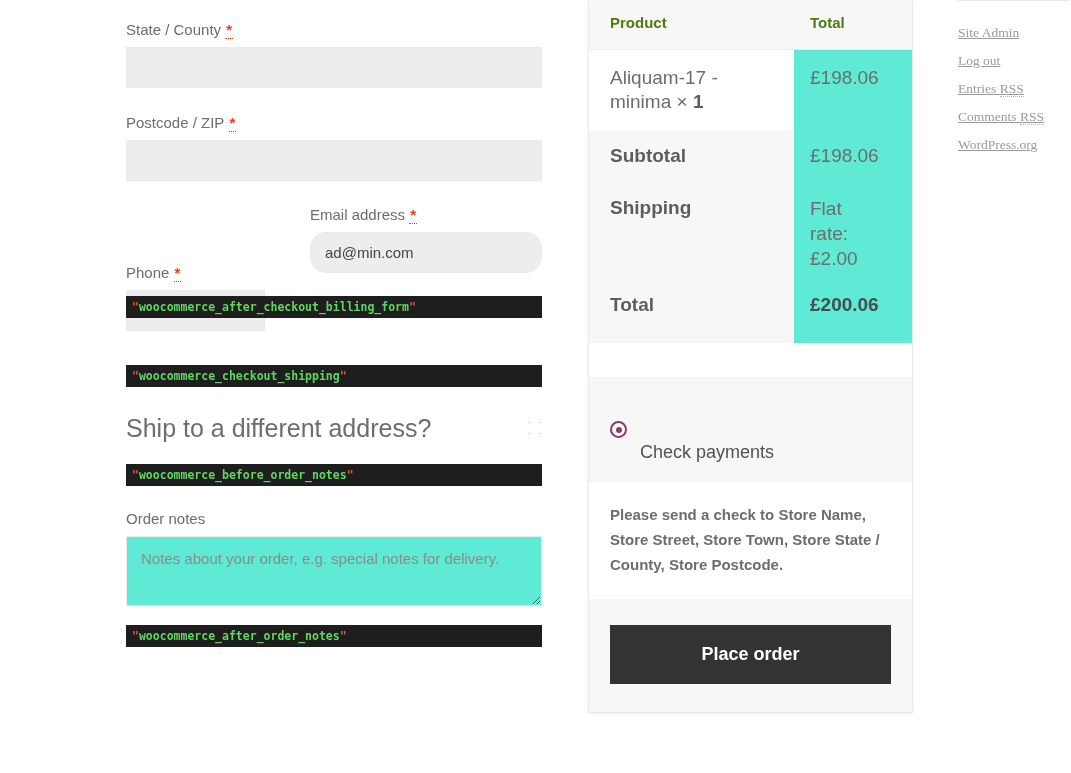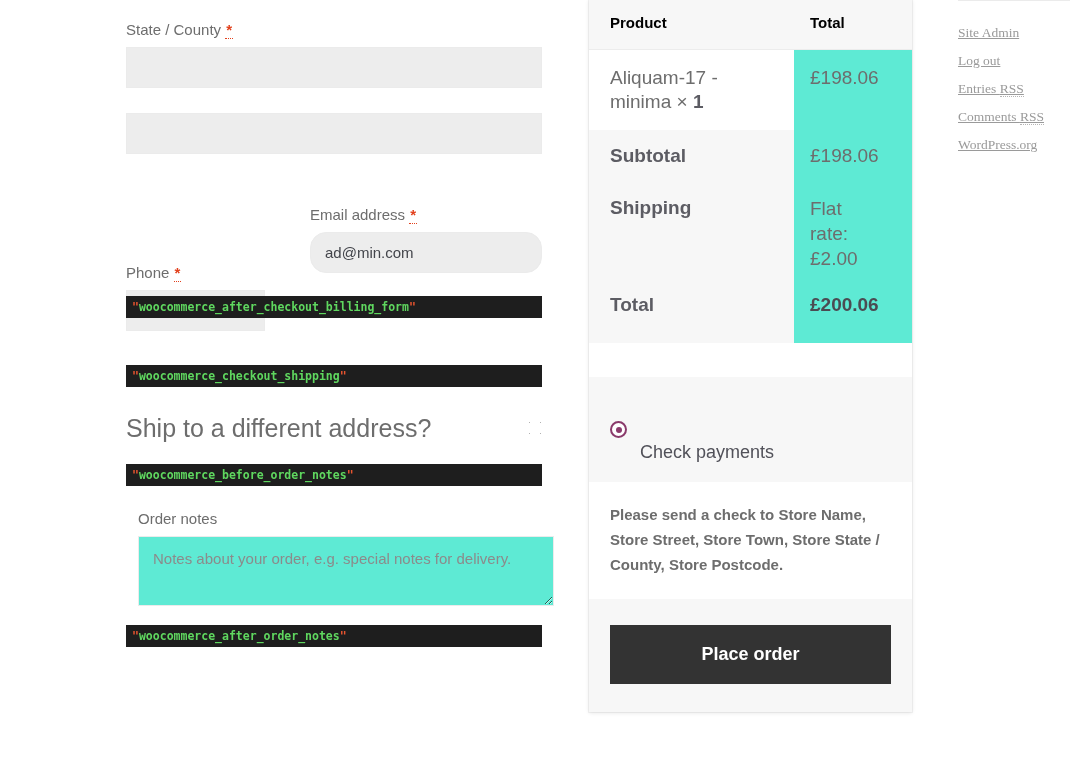--- a/index.html
+++ b/index.html
@@ -116,21 +116,21 @@
     background: linear-gradient(#fdfdfd,#e6e6e6);
     border: 1px solid #b6b6b6;
     border-radius: 2px;
     box-shadow: inset 0 0 0 1px #fff;
     display: block;
     padding: 0;
     margin: 0;
   }
 
   
-  .r-notes { position: absolute; left: 12px; top: 509px; width: 416px; }
+  .r-notes { position: absolute; left: 0; top: 509px; width: 416px; }
   .notes-area {
     display: block;
     width: 416px;
     height: 70px;
     background: #5eead4;
     border: 1px solid #ebebeb;
     font-size: 15px;
     color: #43454b;
     padding: 12px 14px;
     resize: vertical;
@@ -152,21 +152,21 @@
   .rev-table { width: 100%; border-collapse: collapse; }
   .rev-table th, .rev-table td {
     text-align: left;
     padding: 14px 21px;
     font-size: 19px;
     vertical-align: top;
     line-height: 24px;
   }
   .rev-head th {
     background: #f7f7f7;
-    color: #000000;
+    color: #4d7c0f;
     font-weight: 700;
     font-size: 15px;
     padding-top: 12px;
     padding-bottom: 14px;
     border-bottom: 1px solid #ececec;
   }
   .rev-head th.amt { text-align: left; padding-left: 16px; width: 118px;}
   td.lbl { color: #6d6d6d; font-weight: 400; background: #fff; }
   td.lbl-b { color: #5c5c63; font-weight: 700; background: #f7f7f7; }
   td.amt { color: #6d6d6d; font-weight: 400; text-align: left; padding-left: 16px; width: 118px; background:#5eead4;}
@@ -259,20 +259,21 @@
 <div class="page">
 
   <div class="form-col">
 
     <div class="field r-state">
       <label class="field-label"><span>State / County</span>&nbsp;<span class="req">*</span></label>
       <input class="text-input" type="text" value="" style="">
     </div>
 
     <div class="field r-post">
+      <label class="field-label"><span>Postcode / ZIP</span>&nbsp;<span class="req">*</span></label>
       <input class="text-input" type="text" value="" style="">
     </div>
 
     <div class="field r-phone">
       <label class="field-label"><span>Phone</span>&nbsp;<span class="req">*</span></label>
       <input class="text-input" type="text" value="" style="">
     </div>
 
     <div class="field r-email">
       <label class="field-label"><span>Email address</span>&nbsp;<span class="req">*</span></label>

